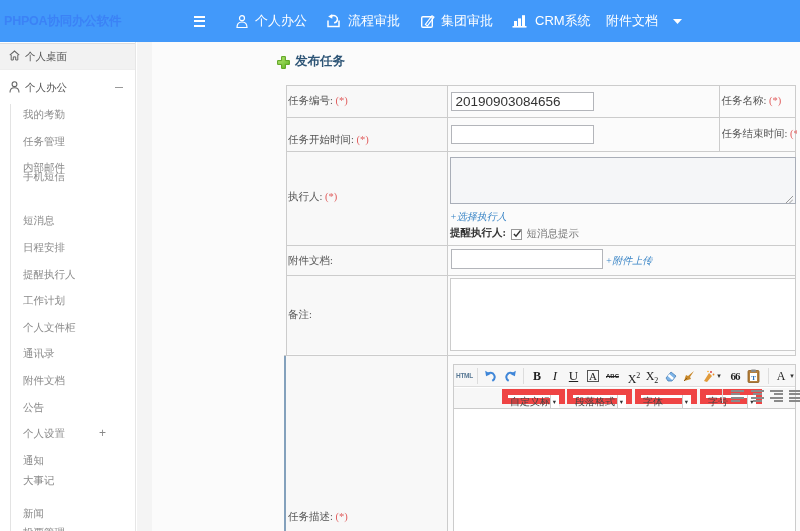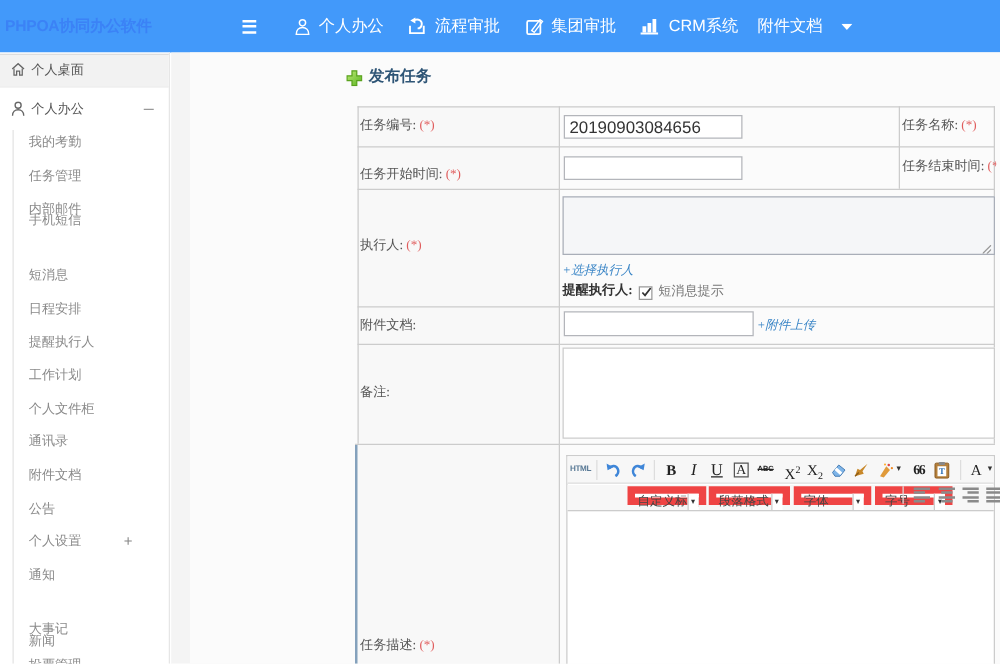--- a/index.html
+++ b/index.html
@@ -86,21 +86,21 @@
 <div class="abs side2" style="top:237px">日程安排</div>
 <div class="abs side2" style="top:263.6px">提醒执行人</div>
 <div class="abs side2" style="top:290.2px">工作计划</div>
 <div class="abs side2" style="top:316.8px">个人文件柜</div>
 <div class="abs side2" style="top:343.4px">通讯录</div>
 <div class="abs side2" style="top:370px">附件文档</div>
 <div class="abs side2" style="top:396.6px">公告</div>
 <div class="abs side2" style="top:423.2px">个人设置</div>
 <div class="abs" style="left:99px;top:423px;width:14px;height:20px;line-height:20px;color:#888;font-size:12px">+</div>
 <div class="abs side2" style="top:449.8px">通知</div>
-<div class="abs side2" style="top:493px">大事记</div>
+<div class="abs side2" style="top:470px">大事记</div>
 <div class="abs side2" style="top:503px">新闻</div>
 <div class="abs side2" style="top:521.5px">投票管理</div>
 
 <div class="abs" id="contentbg"></div>
 <div class="abs" id="panel"></div>
 <div class="abs" style="left:286px;top:85px;width:161px;height:269px;background:#f8f8f8"></div>
 <div class="abs" style="left:286px;top:355px;width:161px;height:176px;background:#f8f8f8"></div>
 <svg class="abs" style="left:277px;top:56px" width="13" height="13" viewBox="0 0 13 13">
     <defs>
       <linearGradient id="gp" x1="0" y1="0" x2="1" y2="1">

